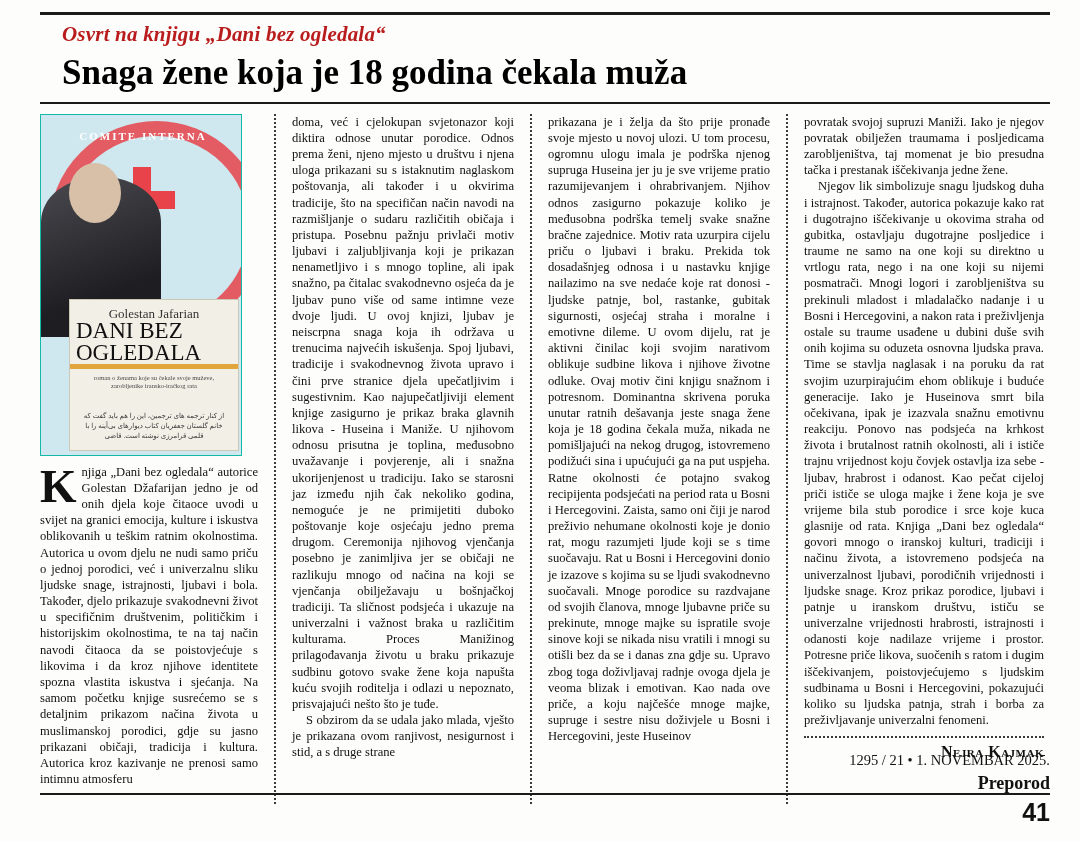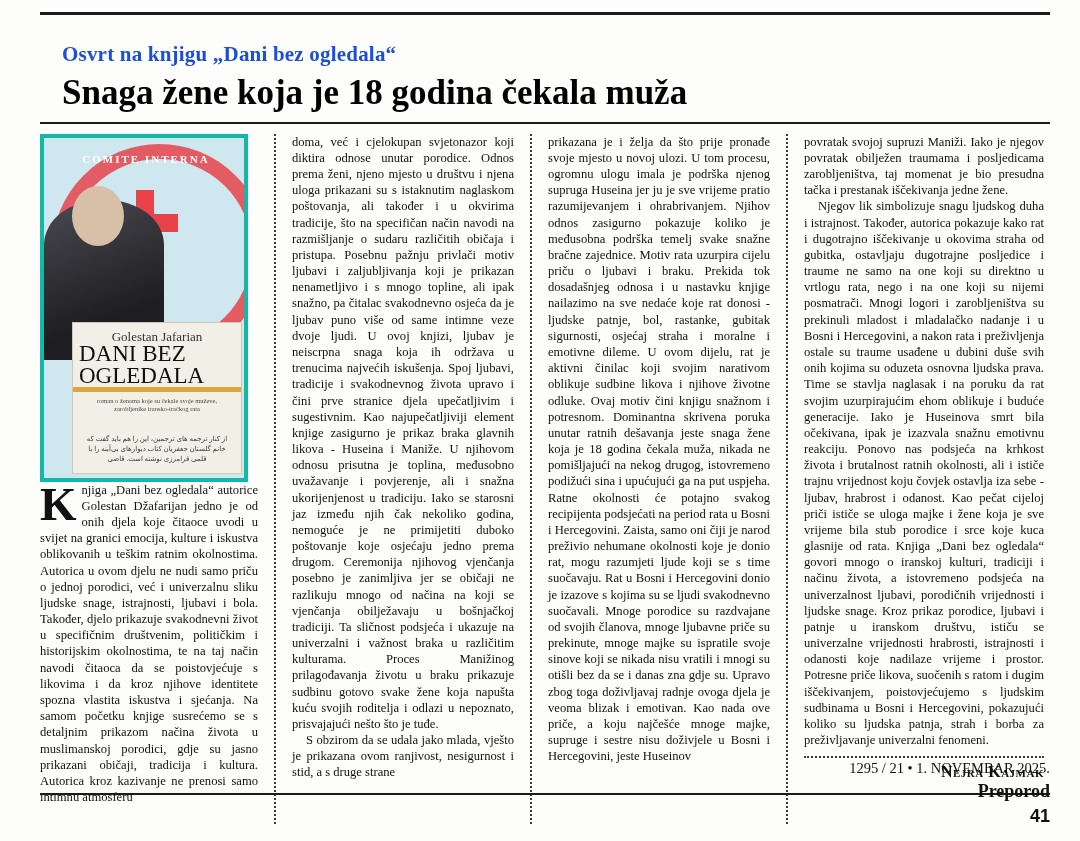--- a/index.html
+++ b/index.html
@@ -25,27 +25,28 @@
   
   .top-rule {
     position: absolute;
     left: 40px;
     right: 30px;
     top: 12px;
     height: 3px;
     background: #1b1b1b;
   }
   .kicker {
-    margin-top: 28px;
+    margin-top: 8px;
     font-family: "Liberation Serif", serif;
     font-weight: bold;
     font-size: 21px;
     letter-spacing: 0.2px;
-    color: #1d4ed8;
+    color: #b91c1c;
     padding-left: 22px;
+    font-style: italic;
   }
   .headline {
     font-family: "Liberation Serif", serif;
     font-weight: bold;
     font-size: 35px;
     line-height: 1.05;
     margin-top: 8px;
     padding-left: 22px;
     color: #000000;
   }
@@ -90,21 +91,22 @@
     align-self: stretch;
   }
 
   
   .cover {
     width: 200px;
     height: 340px;
     background: #cfe7ef;
     position: relative;
     overflow: hidden;
-    border: 4px solid #14b8a6;
+    margin-bottom: 8px;
+    border: 1px solid #14b8a6;
   }
   .cover .ring {
     position: absolute;
     left: 8px;
     top: 6px;
     width: 185px;
     height: 185px;
     border-radius: 50%;
     border: 15px solid #e8434a;
     opacity: 0.85;
@@ -262,21 +264,21 @@
   }
   .footer-brand {
     font-family: "Liberation Serif", serif;
     font-weight: bold;
     font-size: 18px;
     color: #111;
   }
   .footer-page {
     font-family: "Liberation Sans", sans-serif;
     font-weight: bold;
-    font-size: 18px;
+    font-size: 25px;
     color: #111;
     margin-left: 4px;
   }
 </style>
 </head>
 <body>
 
 <div class="page">
 
   <div class="top-rule"></div>

